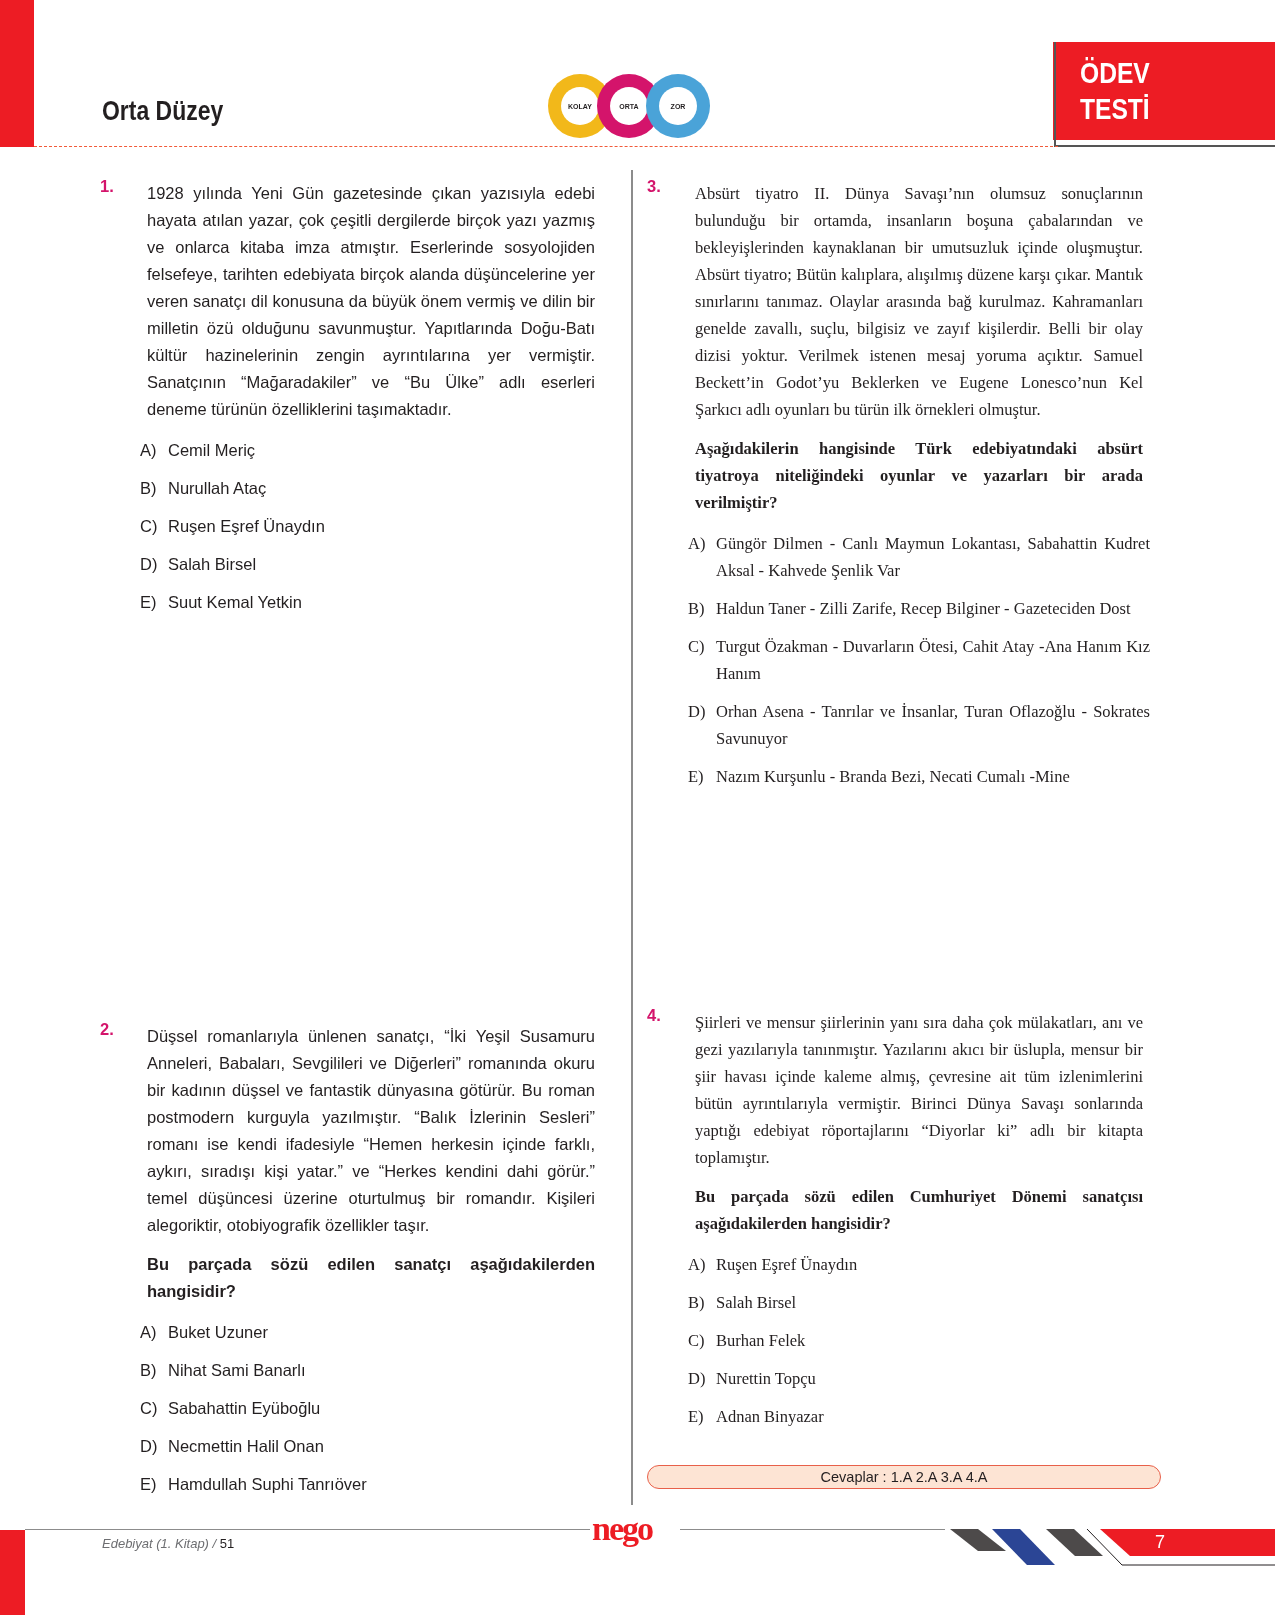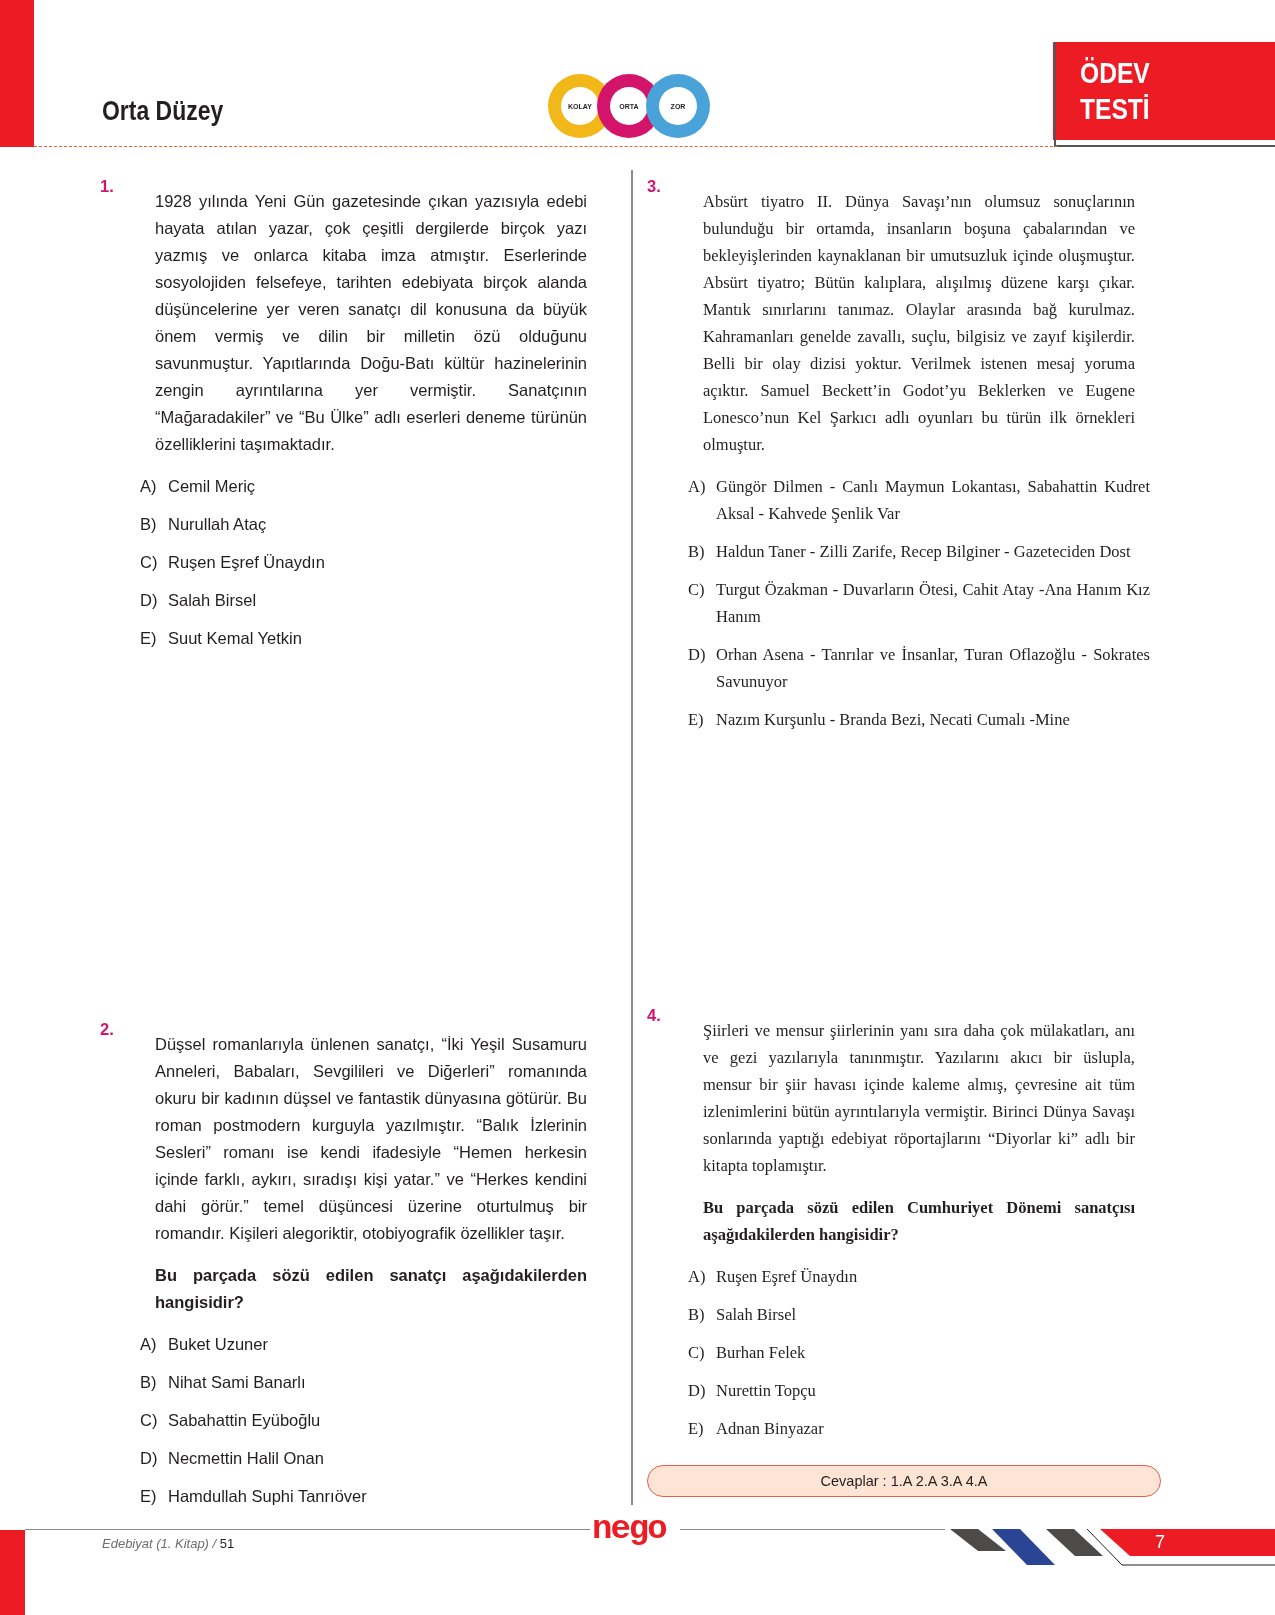--- a/index.html
+++ b/index.html
@@ -23,37 +23,37 @@
   .odev-box { position: absolute; left: 1053px; top: 42px; width: 222px; height: 98px; background: #ed1c24; }
   .odev-frame-left { position: absolute; left: 1054px; top: 42px; width: 2px; height: 105px; background: #555; }
   .odev-frame-bottom { position: absolute; left: 1054px; top: 145px; width: 221px; height: 2px; background: #555; }
   .odev-text { position: absolute; left: 1080px; top: 55px; color: #fff; font-size: 30px; font-weight: bold; line-height: 36px; transform: scaleX(0.82); transform-origin: left top; }
 
   .col-divider { position: absolute; left: 631px; top: 170px; width: 2px; height: 1335px; background: #8c8c8c; }
 
   .question { position: absolute; font-size: 16.5px; line-height: 27px; color: #231f20; }
   .q-num { position: absolute; left: 0; top: 0; color: #d4146b; font-weight: bold; font-size: 16.5px; }
   .q-body { position: absolute; left: 40px; top: 0; width: 462px; text-align: justify; }
-  .q-body p { margin: 15px; }
+  .q-body p { margin: 7px; }
   .q-prompt { font-weight: bold; margin-top: 12px !important; }
   .options { margin-top: 14px; }
   .opt { display: flex; margin-bottom: 11px; }
   .opt-letter { width: 28px; flex-shrink: 0; }
   .opt-text { flex: 1; }
   .opt-wrap .opt-text { text-align: justify; }
 
-  .answers { position: absolute; left: 647px; top: 1465px; width: 514px; height: 32px; background: #fde4d4; border: 1.5px solid #e8604a; border-radius: 16px; display: flex; align-items: center; justify-content: center; font-size: 14.5px; color: #231f20; }
+  .answers { position: absolute; left: 647px; top: 1465px; width: 514px; height: 24px; background: #fde4d4; border: 1.5px solid #e8604a; border-radius: 16px; display: flex; align-items: center; justify-content: center; font-size: 14.5px; color: #231f20; }
 
   .footer-line { position: absolute; left: 25px; top: 1529px; width: 565px; height: 1px; background: #8c8c8c; }
   .footer-line-right { position: absolute; left: 680px; top: 1529px; width: 265px; height: 1px; background: #8c8c8c; }
   .footer-left { position: absolute; left: 102px; top: 1536px; font-size: 13px; color: #6d6e71; font-style: italic; }
   .footer-left .pg { font-style: normal; color: #231f20; }
 
   .logo { position: absolute; left: 592px; top: 1514px; width: 86px; height: 36px; }
-  .logo-text { position: absolute; left: 0; top: -4px; font-size: 34px; font-weight: bold; color: #ed1c24; letter-spacing: -2px; font-family: Liberation Mono, monospace; }
+  .logo-text { position: absolute; left: 0; top: -4px; font-size: 34px; font-weight: bold; color: #ed1c24; letter-spacing: -2px; font-family: Liberation Serif, serif; }
 
   .stripes { position: absolute; left: 950px; top: 1529px; width: 325px; height: 40px; }
   .page-num { position: absolute; left: 1155px; top: 1532px; color: #fff; font-size: 18px; }
 </style>
 </head>
 <body>
 
 <div class="red-bar-top"></div>
 <div class="red-bar-bottom"></div>
 
@@ -138,20 +138,21 @@
           <span class="opt-text">Hamdullah Suphi Tanrıöver</span>
         </div>
     </div>
   </div>
 </div>
 
 <div class="question" style="left:647px; top:173px;">
   <span class="q-num">3.</span>
   <div class="q-body" style="left:41px;font-family:Liberation Serif, serif;">
     <p>Absürt tiyatro II. Dünya Savaşı’nın olumsuz sonuçlarının bulunduğu bir ortamda, insanların boşuna çabalarından ve bekleyişlerinden kaynaklanan bir umutsuzluk içinde oluşmuştur. Absürt tiyatro; Bütün kalıplara, alışılmış düzene karşı çıkar. Mantık sınırlarını tanımaz. Olaylar arasında bağ kurulmaz. Kahramanları genelde zavallı, suçlu, bilgisiz ve zayıf kişilerdir. Belli bir olay dizisi yoktur. Verilmek istenen mesaj yoruma açıktır. Samuel Beckett’in Godot’yu Beklerken ve Eugene Lonesco’nun Kel Şarkıcı adlı oyunları bu türün ilk örnekleri olmuştur.</p>
+    <p class="q-prompt">Aşağıdakilerin hangisinde Türk edebiyatındaki absürt tiyatroya niteliğindeki oyunlar ve yazarları bir arada verilmiştir?</p>
     <div class="options opt-wrap">
       <div class="opt">
           <span class="opt-letter">A)</span>
           <span class="opt-text">Güngör Dilmen - Canlı Maymun Lokantası, Sabahattin Kudret Aksal - Kahvede Şenlik Var</span>
         </div>
       <div class="opt">
           <span class="opt-letter">B)</span>
           <span class="opt-text">Haldun Taner - Zilli Zarife, Recep Bilginer - Gazeteciden Dost</span>
         </div>
       <div class="opt">

